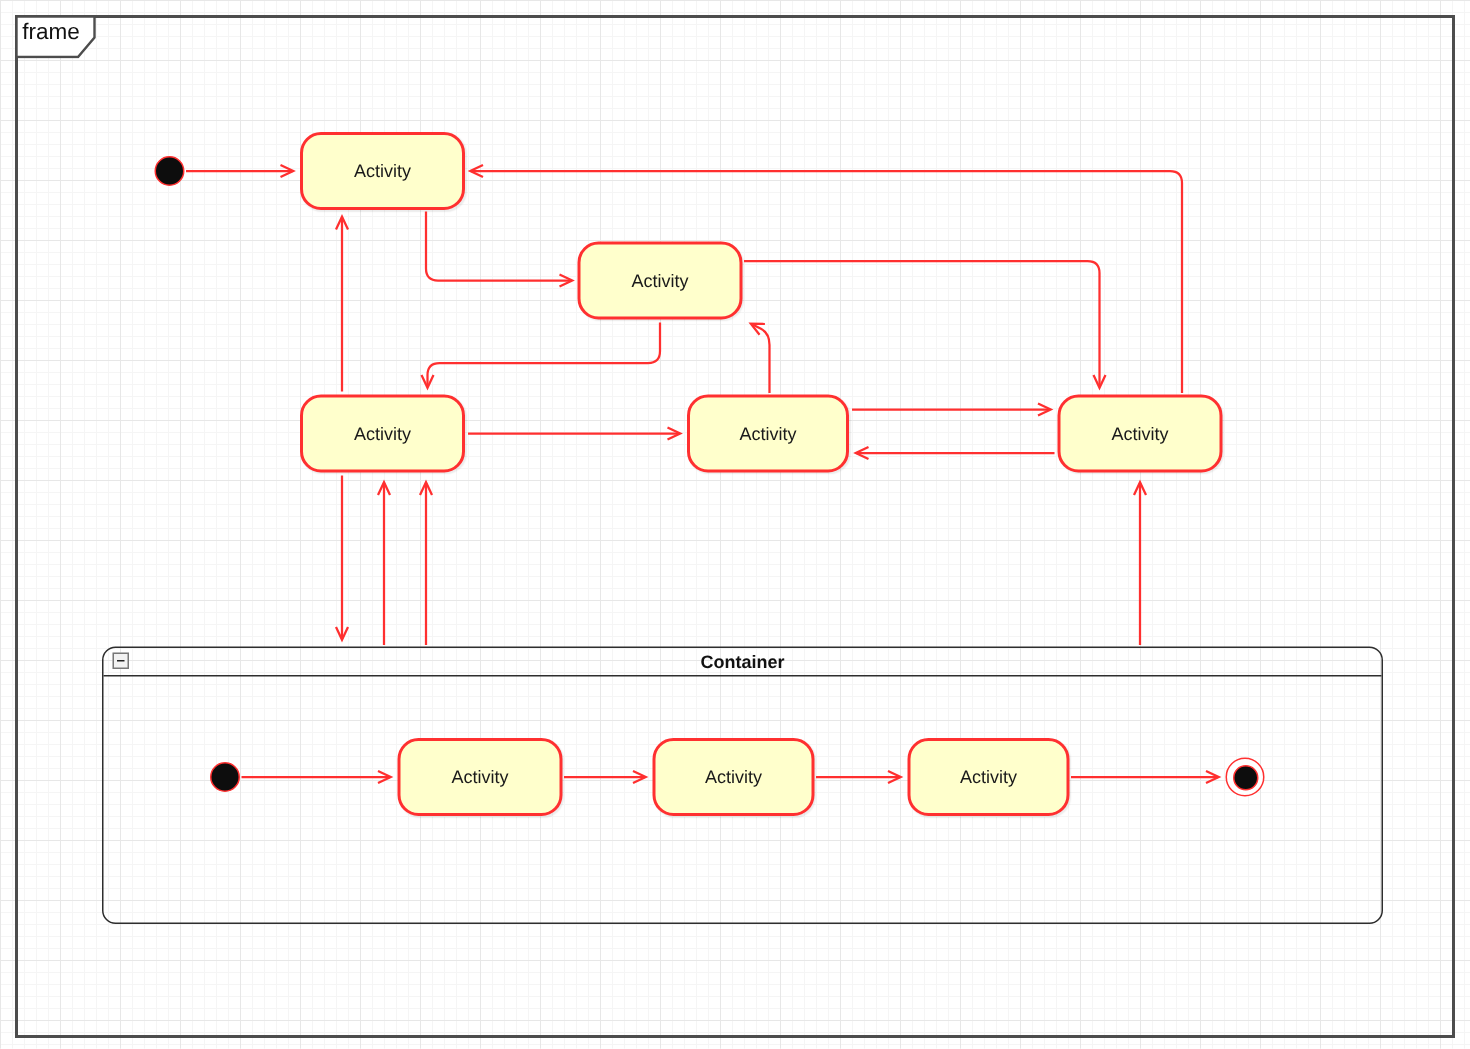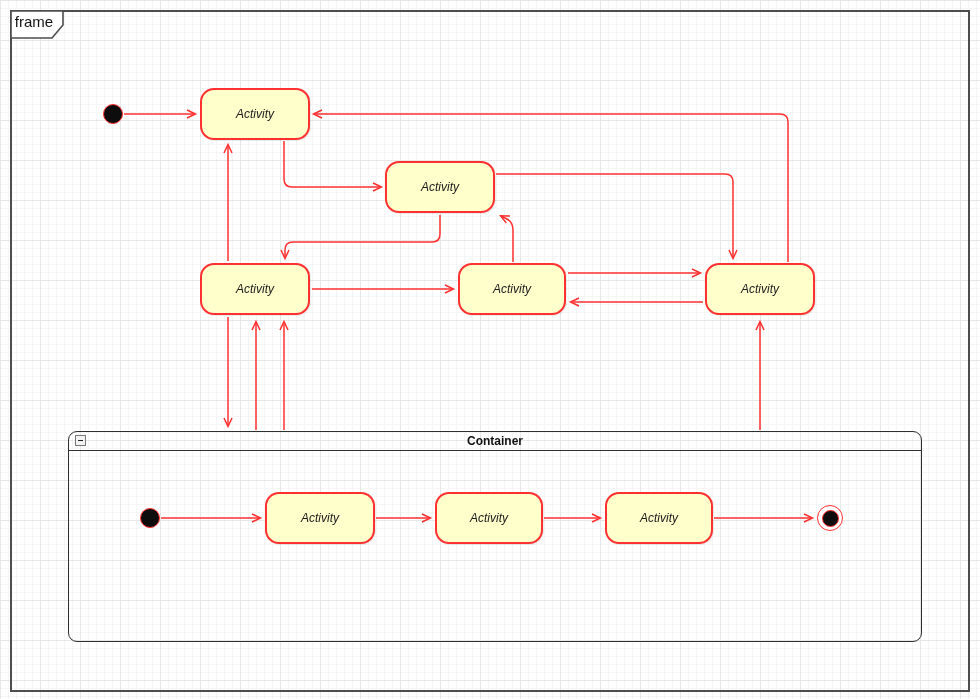--- a/index.html
+++ b/index.html
@@ -31,21 +31,21 @@
     background:transparent;
   }
   .frame-tab{
     position:absolute; left:10px; top:10px; width:56px; height:29px;
   }
   .frame-tab svg{position:absolute;left:0;top:0;}
   .frame-tab .tab-label{
     position:absolute; left:0; top:3px; width:48px; text-align:center;
     font-size:15px; color:#111;
   }
-  #node-layer{position:absolute;left:0;top:0;width:980px;height:699px;font-style:italic;}
+  #node-layer{position:absolute;left:0;top:0;width:980px;height:699px;}
   #edge-layer{position:absolute;left:0;top:0;width:980px;height:699px;pointer-events:none;}
   .activity-node{
     position:absolute;
     background:var(--node-fill);
     border:2px solid var(--node-border);
     border-radius:14px;
     display:flex;align-items:center;justify-content:center;
     font-size:12px;color:#1a1a1a;
     box-shadow:1px 1px 1px rgba(0,0,0,0.08);
   }
@@ -65,21 +65,21 @@
     width:17px;height:17px;border-radius:50%;
     background:var(--state-fill);
     border:1.5px solid var(--node-border);
   }
   .edge{
     fill:none;
     stroke:var(--edge-color);
     stroke-width:1.5;
   }
   .container-box{
-    position:absolute; left:68px; top:431px; width:854px; height:211px;
+    position:absolute; left:68px; top:431px; width:854px; height:185px;
     border:1.5px solid var(--container-border);
     border-radius:9px;
     background:transparent;
   }
   .container-titlebar{
     position:relative; width:100%; height:19px;
     border-bottom:1.5px solid var(--container-border);
     display:flex; align-items:center; justify-content:center;
   }
   .container-title{

